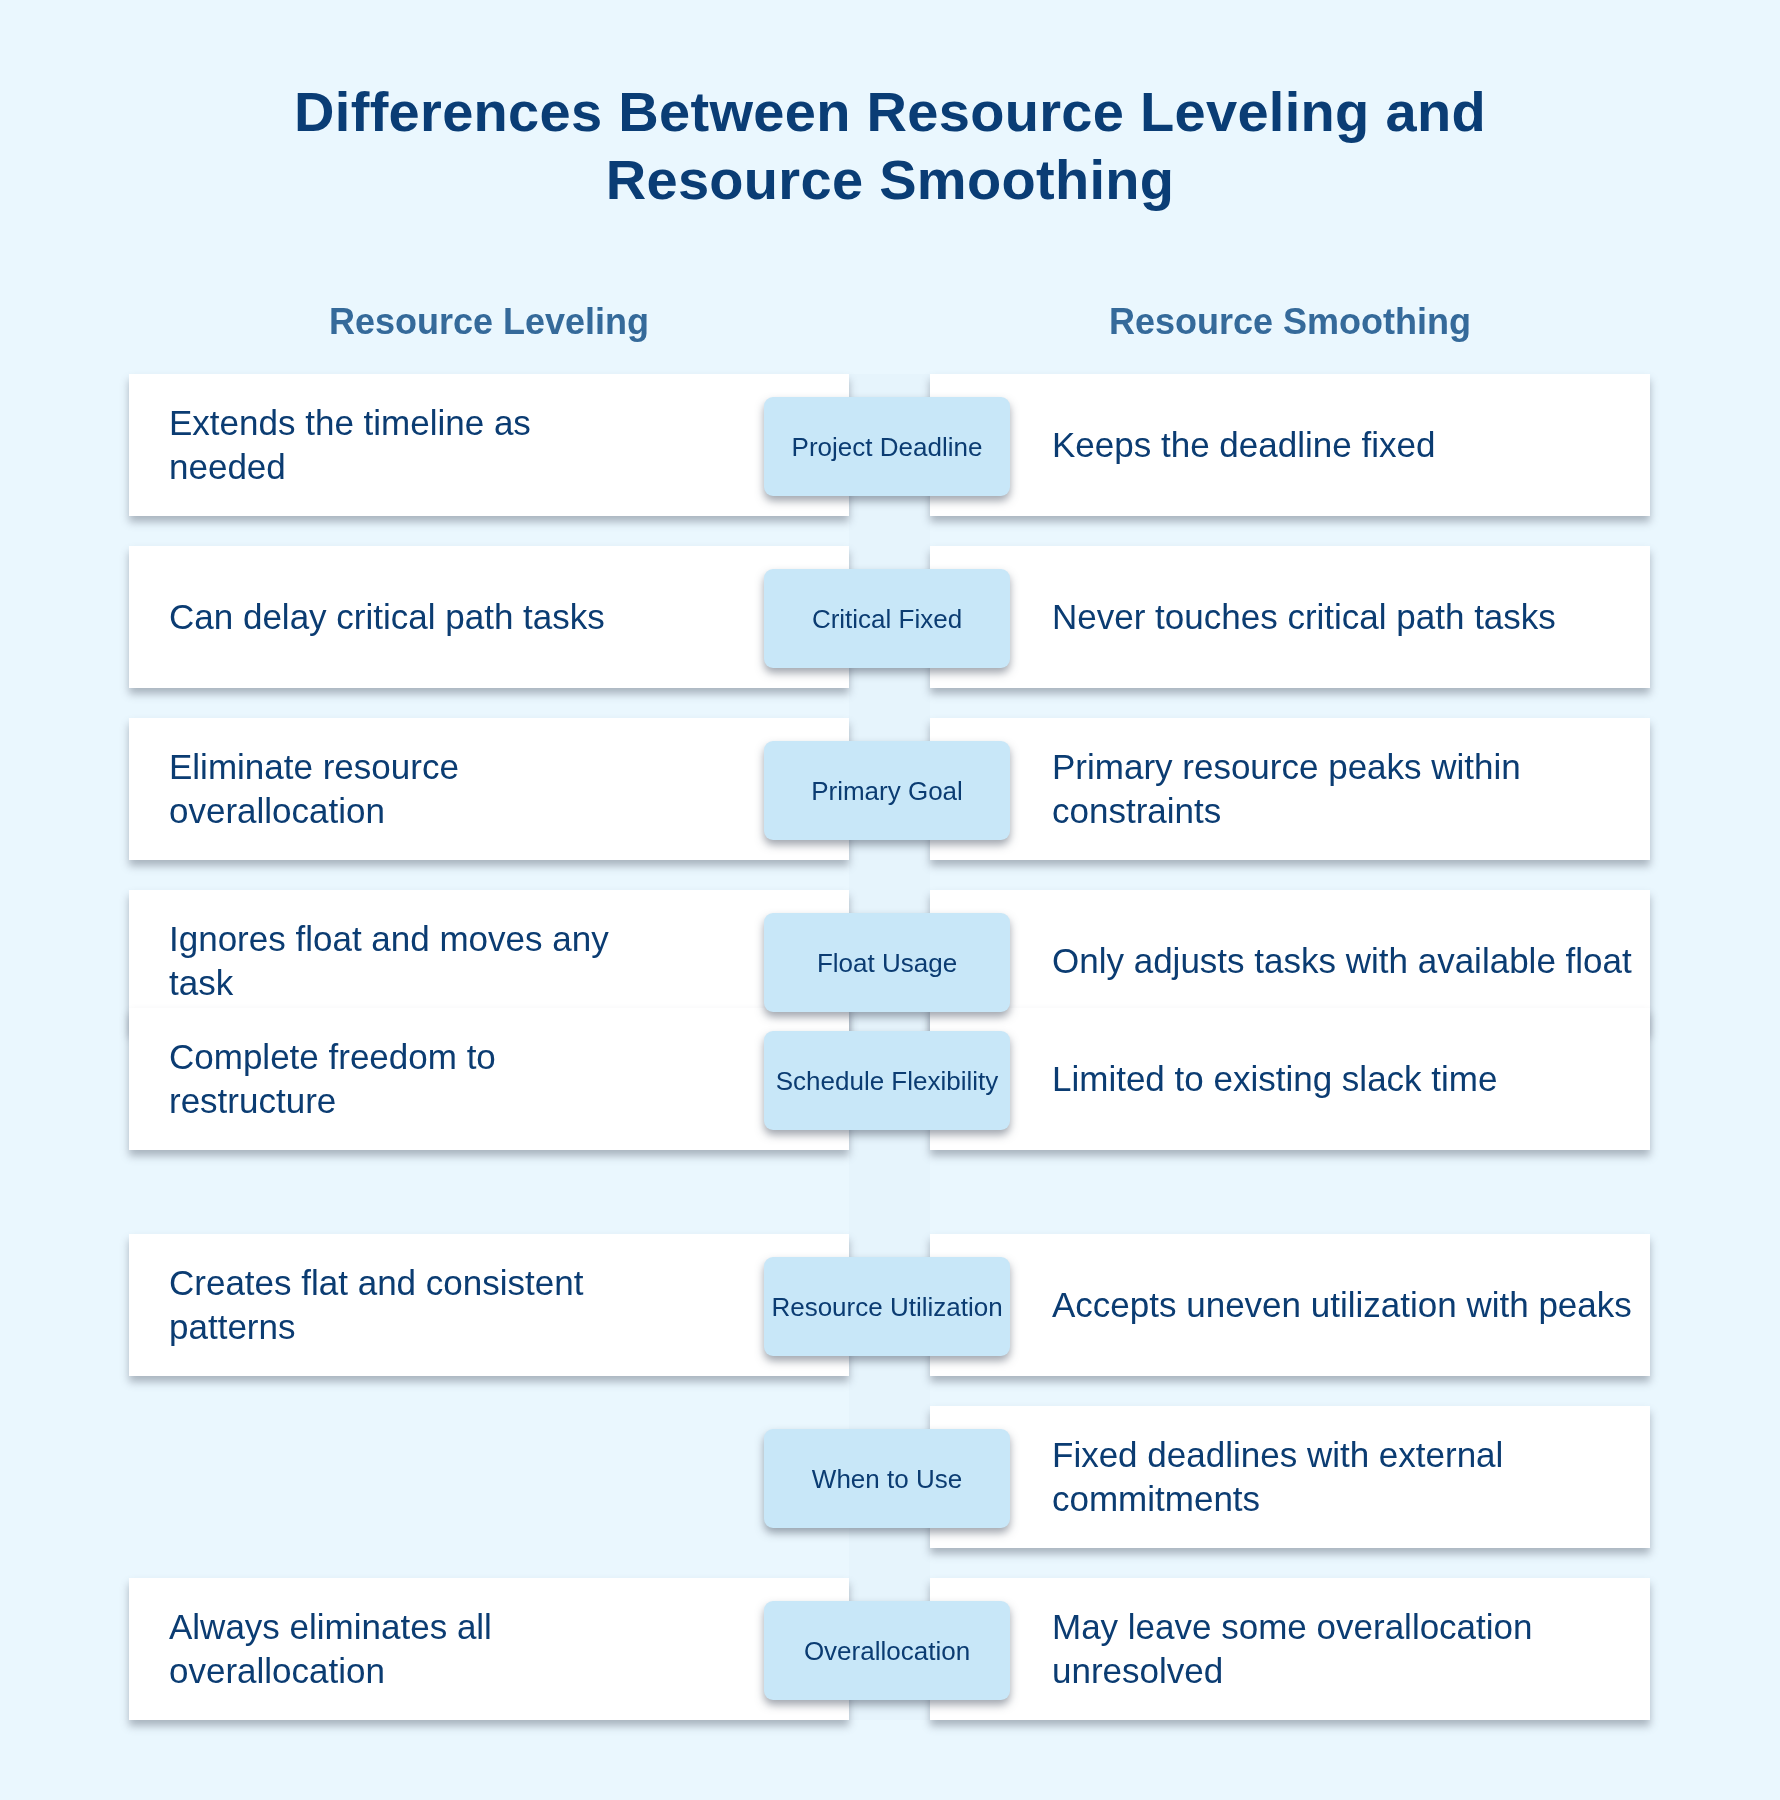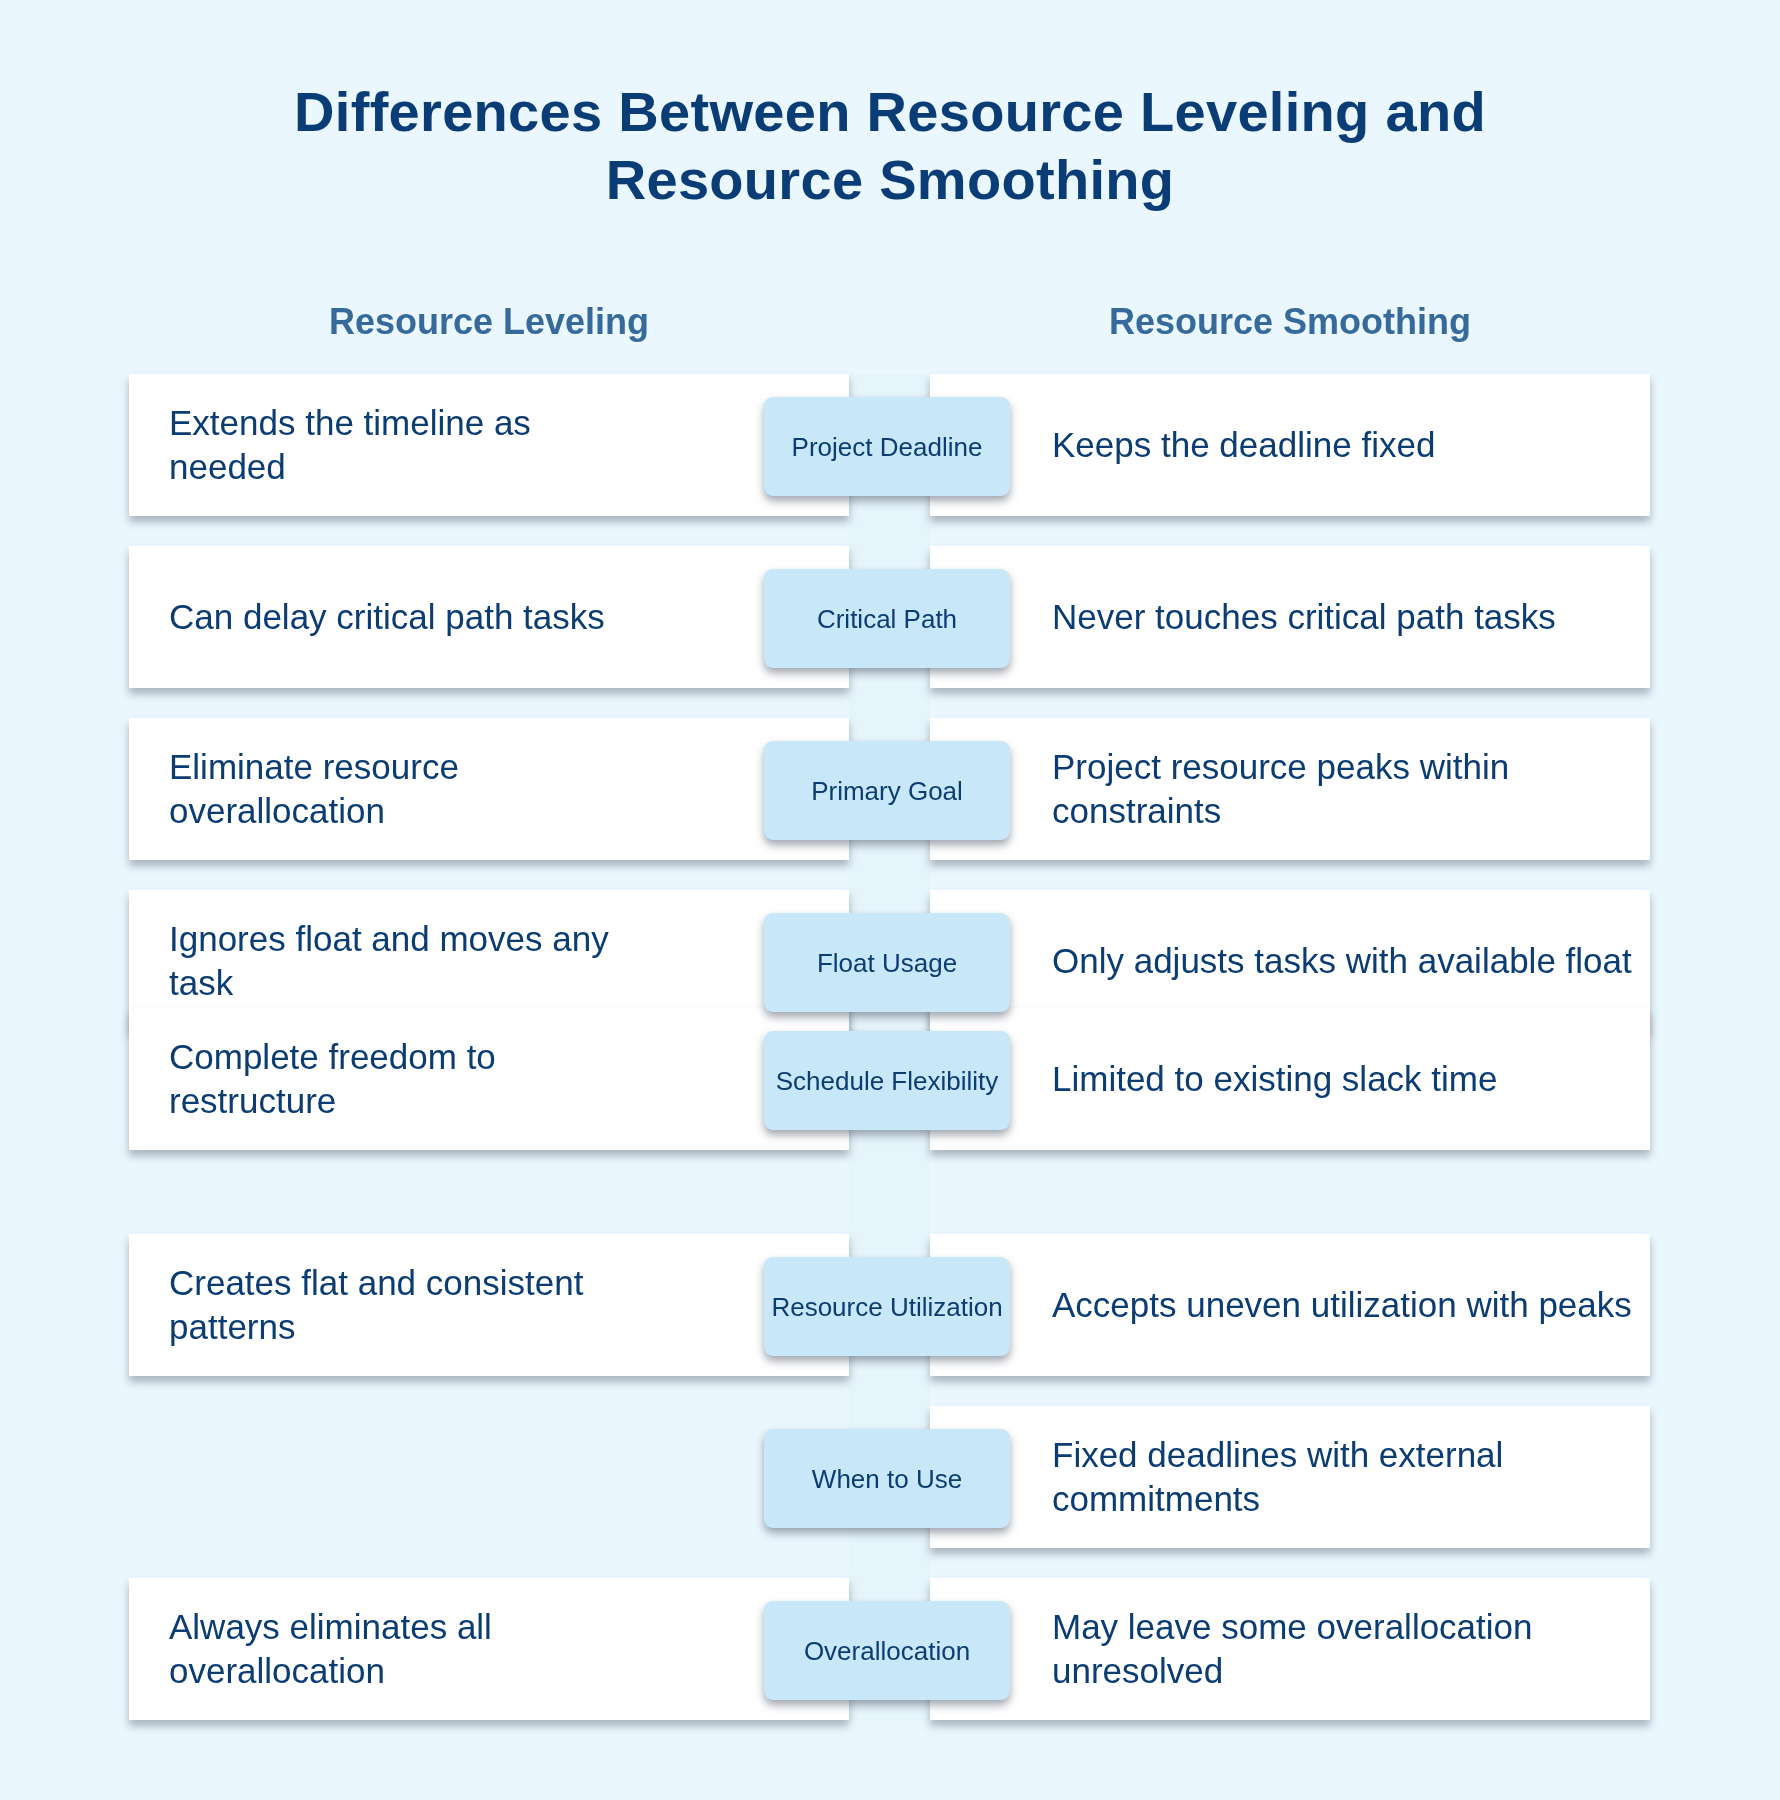--- a/index.html
+++ b/index.html
@@ -76,25 +76,25 @@
 
 <div>
   <div class="row" style="top:374px">
     <div class="card left">Extends the timeline as needed</div>
     <div class="card right">Keeps the deadline fixed</div>
     <div class="pill">Project Deadline</div>
   </div>
   <div class="row" style="top:546px">
     <div class="card left">Can delay critical path tasks</div>
     <div class="card right">Never touches critical path tasks</div>
-    <div class="pill">Critical Path</div>
+    <div class="pill">Critical Fixed</div>
   </div>
   <div class="row" style="top:718px">
     <div class="card left">Eliminate resource overallocation</div>
-    <div class="card right">Project resource peaks within constraints</div>
+    <div class="card right">Primary resource peaks within constraints</div>
     <div class="pill">Primary Goal</div>
   </div>
   <div class="row" style="top:890px">
     <div class="card left">Ignores float and moves any task</div>
     <div class="card right">Only adjusts tasks with available float</div>
     <div class="pill">Float Usage</div>
   </div>
   <div class="row" style="top:1008px">
     <div class="card left">Complete freedom to restructure</div>
     <div class="card right">Limited to existing slack time</div>

